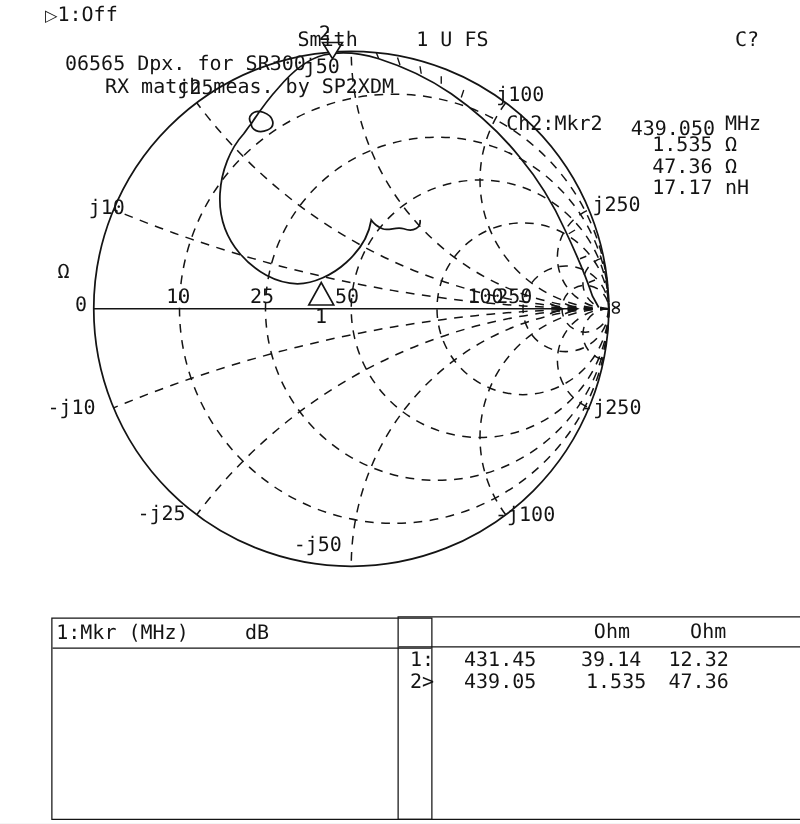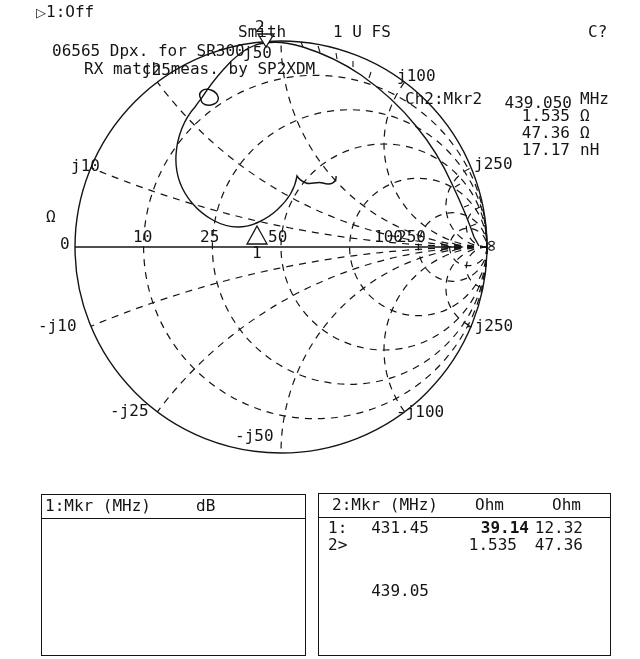--- a/index.html
+++ b/index.html
@@ -2,21 +2,21 @@
 <html><head>
 <meta charset="utf-8">
 <style>
   html,body{margin:0;padding:0;background:#e8e8e8;}
   .screen{position:relative;width:640px;height:659px;background:#ffffff;overflow:hidden;
           font-family:"DejaVu Sans Mono", monospace;color:#141414;}
   .t{position:absolute;font-size:16px;line-height:16px;white-space:pre;}
   .bullet{font-family:"DejaVu Sans", sans-serif;font-size:13px;}
   .right{text-align:right;}
   svg{position:absolute;left:0;top:0;}
-  .box{position:absolute;border:1px solid #141414;background:transparent;}
+  .box{position:absolute;border:1px solid #141414;background:transparent;padding-left:40px;}
   .hdr{position:absolute;left:0;right:0;top:0;height:23px;border-bottom:1px solid #141414;}
   .rot{transform:rotate(90deg);transform-origin:center;font-size:18px;}
 </style>
 </head>
 <body>
 
 <div class="screen">
 
   <svg width="640" height="659" viewBox="0 0 640 659">
     <g stroke="#141414" fill="none">
@@ -134,31 +134,30 @@
 
   <div class="box" style="left:41px;top:494px;width:263px;height:160px;">
     <div class="hdr">
       <div class="t" style="left:3px;top:3px;">1:Mkr (MHz)</div>
       <div class="t" style="left:154px;top:3px;">dB</div>
     </div>
   </div>
 
   <div class="box" style="left:318px;top:493px;width:291px;height:161px;">
     <div class="hdr">
-      <div class="t" style="left:13px;top:3px;">2:Mkr (MHz)</div>
       <div class="t right" style="left:125px;top:3px;width:60px;">Ohm</div>
       <div class="t right" style="left:191px;top:3px;width:71px;">Ohm</div>
     </div>
     <div>
       <div class="t" style="left:9px;top:26px;">1:</div>
       <div class="t right" style="left:40px;top:26px;width:70px;">431.45</div>
-      <div class="t right" style="left:138px;top:26px;width:72px;font-weight:bold;">39.14</div>
+      <div class="t right" style="left:122px;top:26px;width:72px;">39.14</div>
       <div class="t right" style="left:192px;top:26px;width:72px;">12.32</div>
     </div>
     <div>
       <div class="t" style="left:9px;top:43px;">2&gt;</div>
-      <div class="t right" style="left:40px;top:43px;width:70px;margin-top:46px;">439.05</div>
+      <div class="t right" style="left:40px;top:43px;width:70px;">439.05</div>
       <div class="t right" style="left:126px;top:43px;width:72px;">1.535</div>
       <div class="t right" style="left:192px;top:43px;width:72px;">47.36</div>
     </div>
   </div>
 
 </div>
 
 </body></html>

